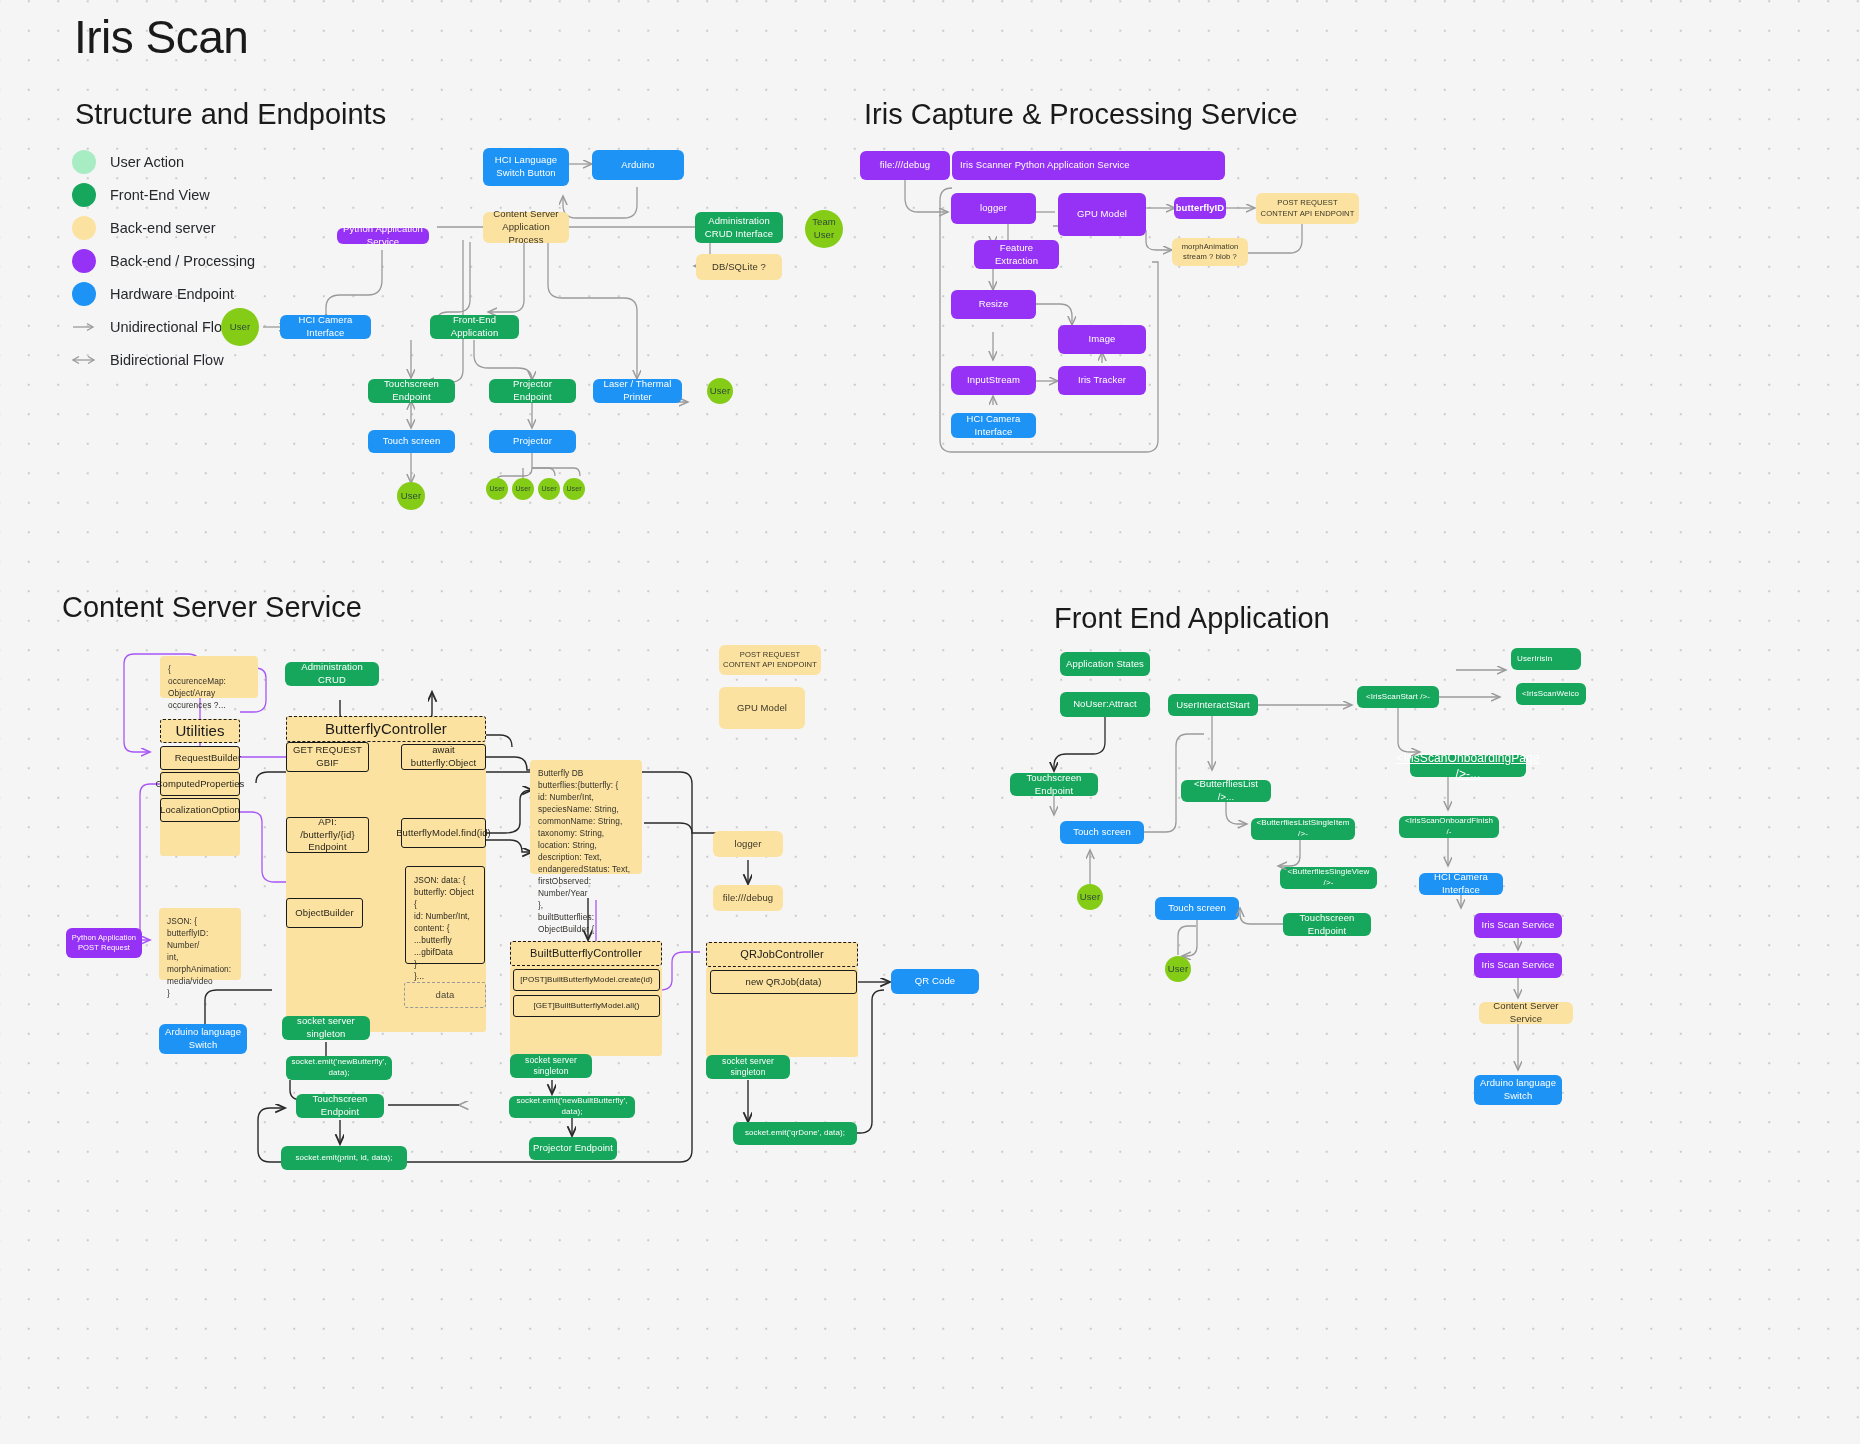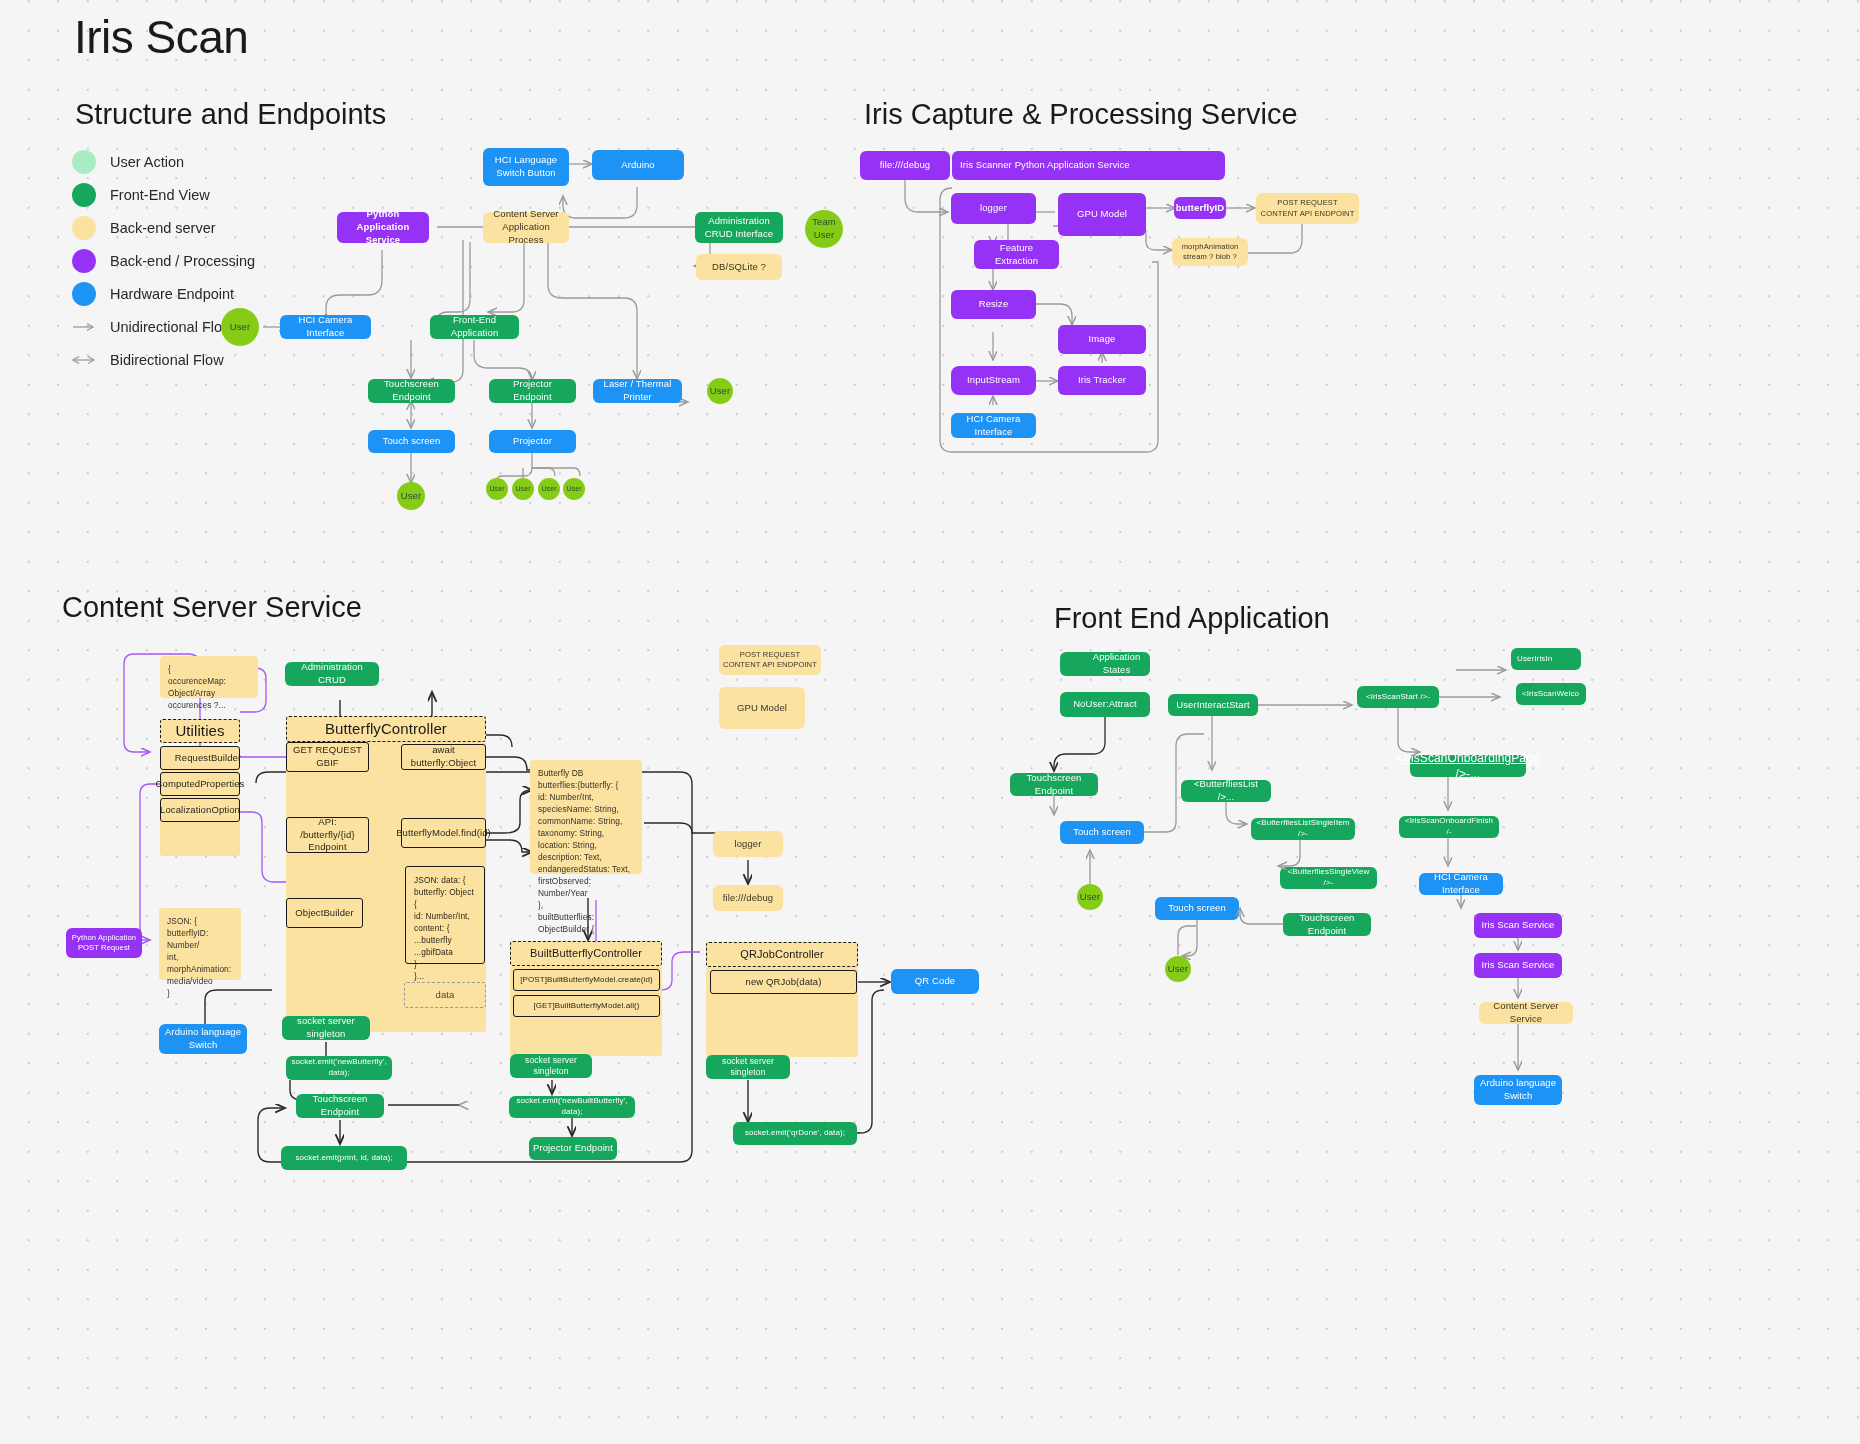--- a/index.html
+++ b/index.html
@@ -204,21 +204,21 @@
           <path d="M16,1.5 L22,5 L16,8.5" stroke="#9a9a9a" stroke-width="1.3" fill="none"></path>
           <path d="M7,1.5 L1,5 L7,8.5" stroke="#9a9a9a" stroke-width="1.3" fill="none"></path>
         </svg>
     </span>
     <span class="legend-label">Bidirectional Flow</span>
   </div>
 </div>
 
 <div class="node n-blue" style="left:483px;top:148px;width:86px;height:38px;">HCI Language Switch Button</div>
 <div class="node n-blue" style="left:592px;top:150px;width:92px;height:30px;">Arduino</div>
-<div class="node n-purple" style="left:337px;top:212px;width:92px;height:31px;font-weight:bold;">Python Application Service</div>
+<div class="node n-purple" style="left:337px;top:228px;width:92px;height:16px;">Python Application Service</div>
 <div class="node n-yellow" style="left:483px;top:212px;width:86px;height:31px;">Content Server Application Process</div>
 <div class="node n-green" style="left:695px;top:212px;width:88px;height:31px;">Administration CRUD Interface</div>
 <div class="node n-useract" style="left:805px;top:210px;width:38px;height:38px;">Team User</div>
 <div class="node n-yellow" style="left:696px;top:254px;width:86px;height:26px;">DB/SQLite ?</div>
 <div class="node n-useract" style="left:221px;top:308px;width:38px;height:38px;">User</div>
 <div class="node n-blue" style="left:280px;top:315px;width:91px;height:24px;">HCI Camera Interface</div>
 <div class="node n-green" style="left:430px;top:315px;width:89px;height:24px;">Front-End Application</div>
 <div class="node n-green" style="left:368px;top:379px;width:87px;height:24px;">Touchscreen Endpoint</div>
 <div class="node n-green" style="left:489px;top:379px;width:87px;height:24px;">Projector Endpoint</div>
 <div class="node n-blue" style="left:593px;top:379px;width:89px;height:24px;">Laser / Thermal Printer</div>
@@ -314,21 +314,21 @@
 <div class="node n-green" style="left:509px;top:1096px;width:126px;height:22px;font-size:8px;">socket.emit('newBuiltButterfly', data);</div>
 <div class="node n-green" style="left:529px;top:1137px;width:88px;height:23px;">Projector Endpoint</div>
 
 <div class="n-group" style="position:absolute;left:706px;top:967px;width:152px;height:90px;"></div>
 <div class="node n-dashed mid" style="left:706px;top:942px;width:152px;height:25px;">QRJobController</div>
 <div class="node n-outline" style="left:710px;top:970px;width:147px;height:24px;">new QRJob(data)</div>
 <div class="node n-green" style="left:706px;top:1055px;width:84px;height:24px;font-size:8.5px;">socket server singleton</div>
 <div class="node n-green" style="left:733px;top:1122px;width:124px;height:23px;font-size:8px;">socket.emit('qrDone', data);</div>
 <div class="node n-blue" style="left:891px;top:969px;width:88px;height:25px;">QR Code</div>
 
-<div class="node n-green" style="left:1060px;top:652px;width:90px;height:24px;padding-left:27px;">Application States</div>
+<div class="node n-green" style="left:1060px;top:652px;width:90px;height:24px;">Application States</div>
 <div class="node n-green" style="left:1060px;top:692px;width:90px;height:25px;">NoUser:Attract</div>
 <div class="node n-green" style="left:1168px;top:694px;width:90px;height:22px;">UserInteractStart</div>
 <div class="node n-green" style="left:1010px;top:773px;width:88px;height:23px;">Touchscreen Endpoint</div>
 <div class="node n-blue" style="left:1060px;top:821px;width:84px;height:23px;">Touch screen</div>
 <div class="node n-useract" style="left:1077px;top:884px;width:26px;height:26px;">User</div>
 <div class="node n-green" style="left:1181px;top:780px;width:90px;height:22px;">&lt;ButterfliesList /&gt;...</div>
 <div class="node n-green" style="left:1251px;top:818px;width:104px;height:22px;font-size:8px;">&lt;ButterfliesListSingleItem /&gt;-</div>
 <div class="node n-green" style="left:1280px;top:867px;width:97px;height:22px;font-size:8px;">&lt;ButterfliesSingleView /&gt;-</div>
 <div class="node n-blue" style="left:1155px;top:897px;width:84px;height:23px;">Touch screen</div>
 <div class="node n-green" style="left:1283px;top:913px;width:88px;height:23px;">Touchscreen Endpoint</div>

